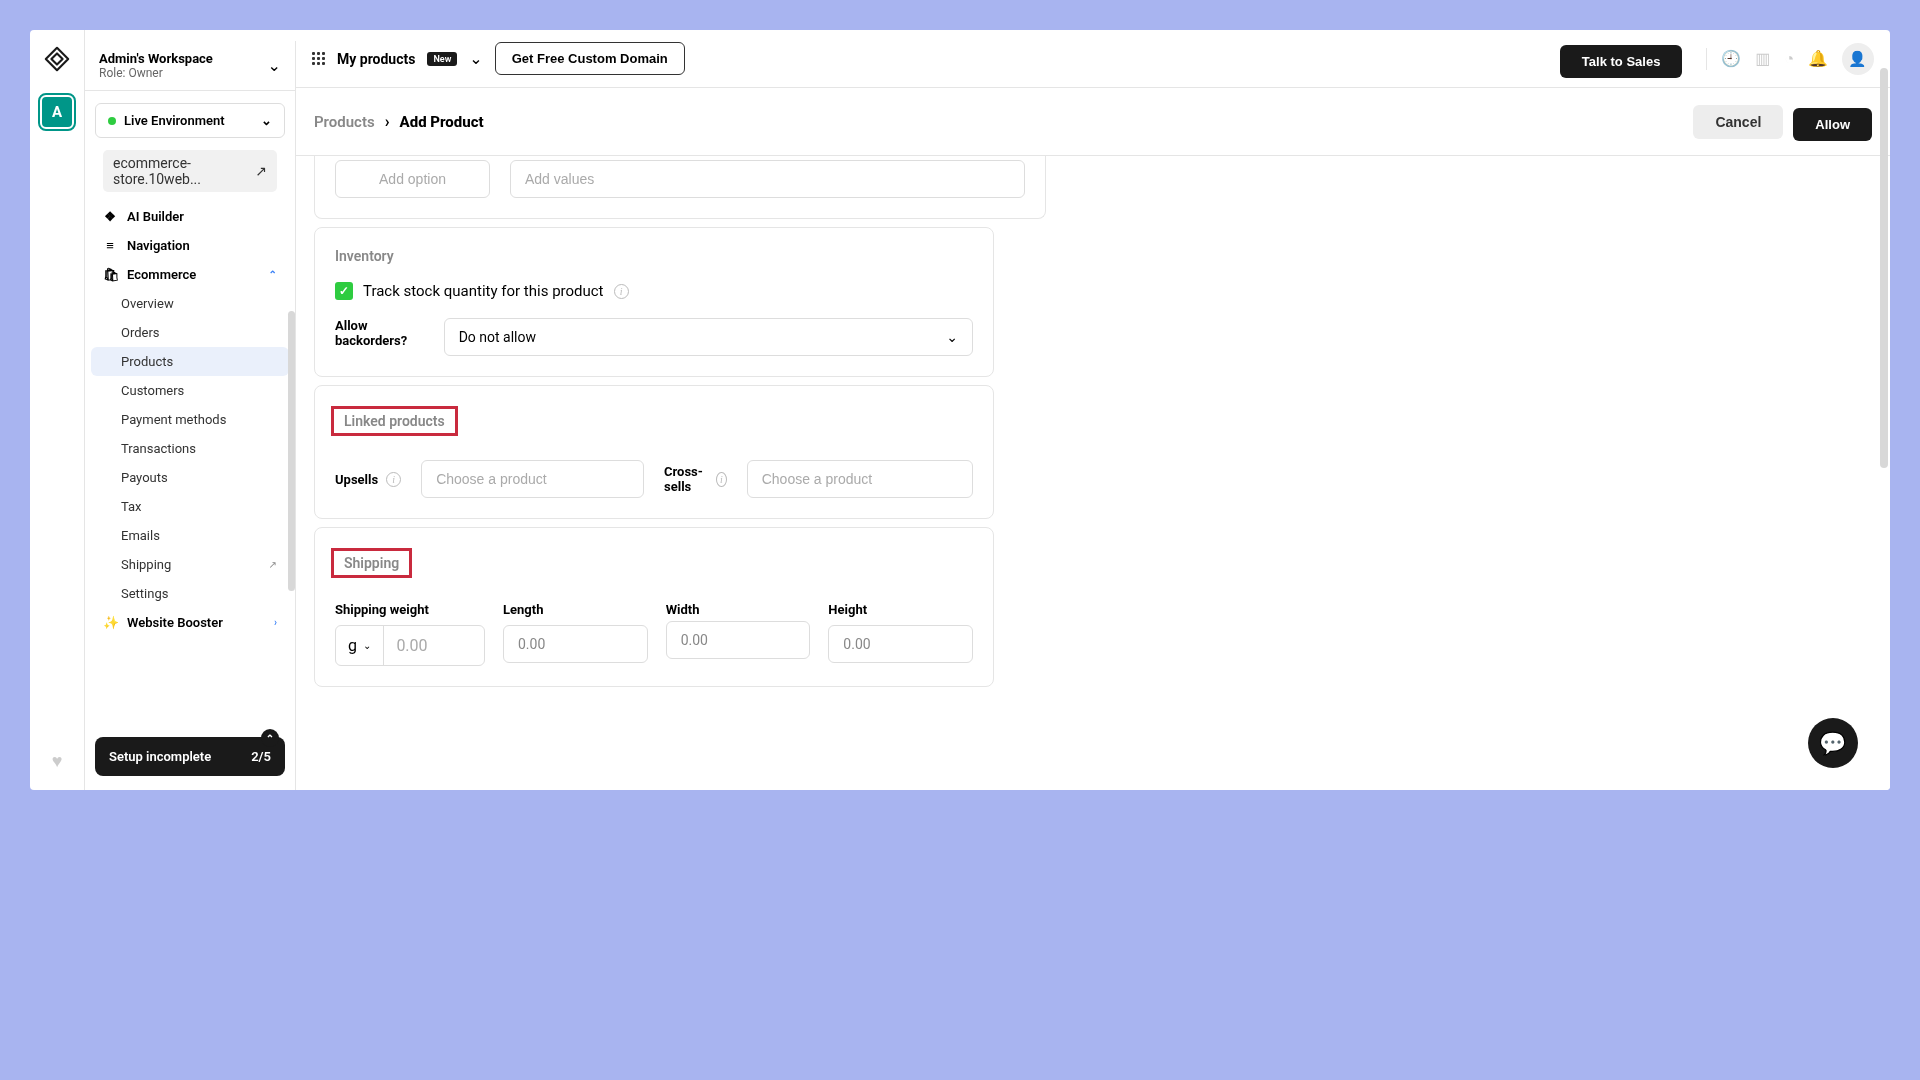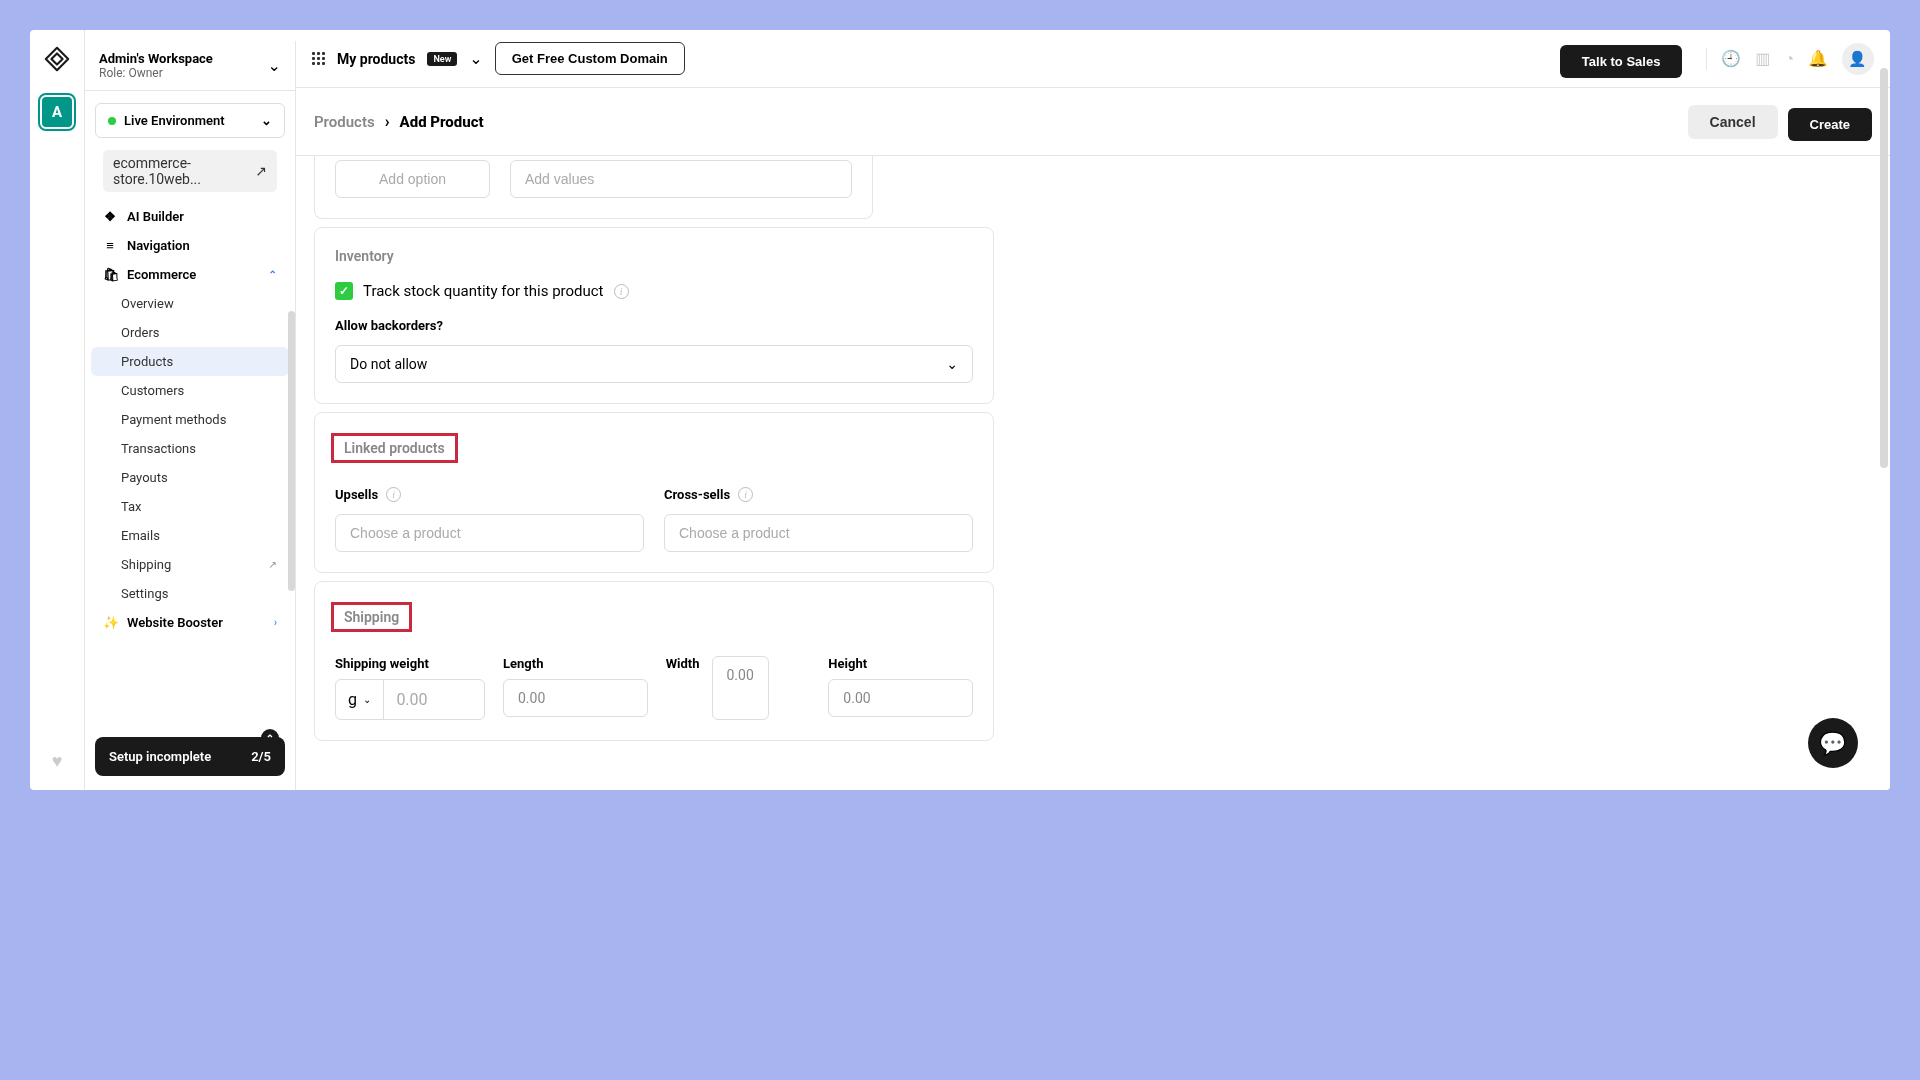--- a/index.html
+++ b/index.html
@@ -43,27 +43,27 @@
 .btn-dark { background: #1a1a1a; color: #fff; padding: 9px 22px; border-radius: 6px; font-size: 13px; font-weight: 700; border: none; cursor: pointer; margin-top: 6px; }
 .btn-light { background: #ededed; color: #333; padding: 9px 22px; border-radius: 6px; font-size: 14px; font-weight: 700; border: none; cursor: pointer; }
 .top-icons { display: flex; gap: 14px; align-items: center; margin-left: 12px; color: #ccc; }
 .top-icons .sep { width: 1px; height: 22px; background: #e5e5e5; }
 .avatar-circle { width: 32px; height: 32px; border-radius: 50%; background: #eee; display: flex; align-items: center; justify-content: center; font-size: 15px; color: #888; }
 .crumbbar { display: flex; align-items: center; padding: 14px 18px; border-bottom: 1px solid #e5e5e5; gap: 10px; }
 .crumb-root { color: #888; font-size: 15px; font-weight: 600; }
 .crumb-cur { font-size: 15px; font-weight: 800; }
 .content { flex: 1; overflow: auto; padding: 0 18px 20px; background: #fff; position: relative; }
 .card { border: 1px solid #e5e5e5; border-radius: 8px; padding: 20px; margin-top: 8px; width: 680px; }
-.card-first { border: 1px solid #e5e5e5; border-top: none; border-radius: 0 0 8px 8px; padding: 4px 20px 20px; width: 559px; }
+.card-first { border: 1px solid #e5e5e5; border-top: none; border-radius: 0 0 8px 8px; padding: 4px 20px 20px; width: 732px; }
 .section-title { color: #888; font-size: 14px; font-weight: 600; margin-bottom: 18px; }
 .section-title.boxed { display: inline-block; border: 3px solid #c92a3e; padding: 4px 10px; margin-left: -4px; }
 .input, .select { border: 1px solid #ddd; border-radius: 6px; padding: 10px 14px; font-size: 14px; width: 100%; background: #fff; }
 .input::placeholder { color: #aaa; }
 .row { display: flex; gap: 20px; }
-.col { flex: 1; display: flex; flex-direction: column; gap: 12px; }
+.col { flex: 1; display: flex; gap: 20px; }
 .label { font-size: 13px; font-weight: 700; }
 .checkbox-row { display: flex; align-items: center; gap: 10px; margin-bottom: 18px; }
 .checkbox { width: 18px; height: 18px; background: #2ecc40; border-radius: 3px; display: flex; align-items: center; justify-content: center; color: #fff; font-size: 12px; font-weight: 700; }
 .info-icon { width: 15px; height: 15px; border: 1.5px solid #bbb; border-radius: 50%; display: inline-flex; align-items: center; justify-content: center; font-size: 10px; color: #bbb; font-style: italic; font-family: serif; }
 .select { display: flex; justify-content: space-between; align-items: center; }
 .weight-combo { display: flex; border: 1px solid #ddd; border-radius: 6px; overflow: hidden; }
 .weight-combo .unit { border-right: 1px solid #ddd; padding: 10px 12px; display: flex; align-items: center; gap: 6px; }
 .weight-combo .val { padding: 10px 12px; color: #aaa; flex: 1; }
 .dim-col { flex: 1; }
 .dim-input { border: 1px solid #ddd; border-radius: 6px; padding: 10px 14px; color: #888; font-size: 14px; }
@@ -203,21 +203,21 @@
         <div class="avatar-circle">👤</div>
       </div>
     </div>
 
     <div class="crumbbar">
       <span class="crumb-root">Products</span>
       <span style="font-weight:700">›</span>
       <span class="crumb-cur">Add Product</span>
       <div class="spacer"></div>
       <button class="btn-light"><span>Cancel</span></button>
-      <button class="btn-dark"><span>Create</span></button>
+      <button class="btn-dark"><span>Allow</span></button>
     </div>
 
     <div class="content">
 
       <div class="card-first">
         <div class="row">
           <div style="width:155px"><input class="input" style="text-align: center;" placeholder="Add option"></div>
           <div style="flex:1"><input class="input" placeholder="Add values" style=""></div>
         </div>
       </div>
@@ -270,21 +270,21 @@
                   <span>g</span>
                   <span style="font-size:10px">⌄</span>
                 </div>
               <div class="val">0.00</div>
             </div>
           </div>
           <div class="dim-col" style="display:flex;flex-direction:column;gap:8px">
             <span class="label">Length</span>
             <div class="dim-input">0.00</div>
           </div>
-          <div class="dim-col" style="display:flex;flex-direction:row;gap:12px">
+          <div class="dim-col" style="display:flex;flex-direction:column;gap:4px">
             <span class="label">Width</span>
             <div class="dim-input">0.00</div>
           </div>
           <div class="dim-col" style="display:flex;flex-direction:column;gap:8px">
             <span class="label">Height</span>
             <div class="dim-input">0.00</div>
           </div>
         </div>
       </div>
     </div>

